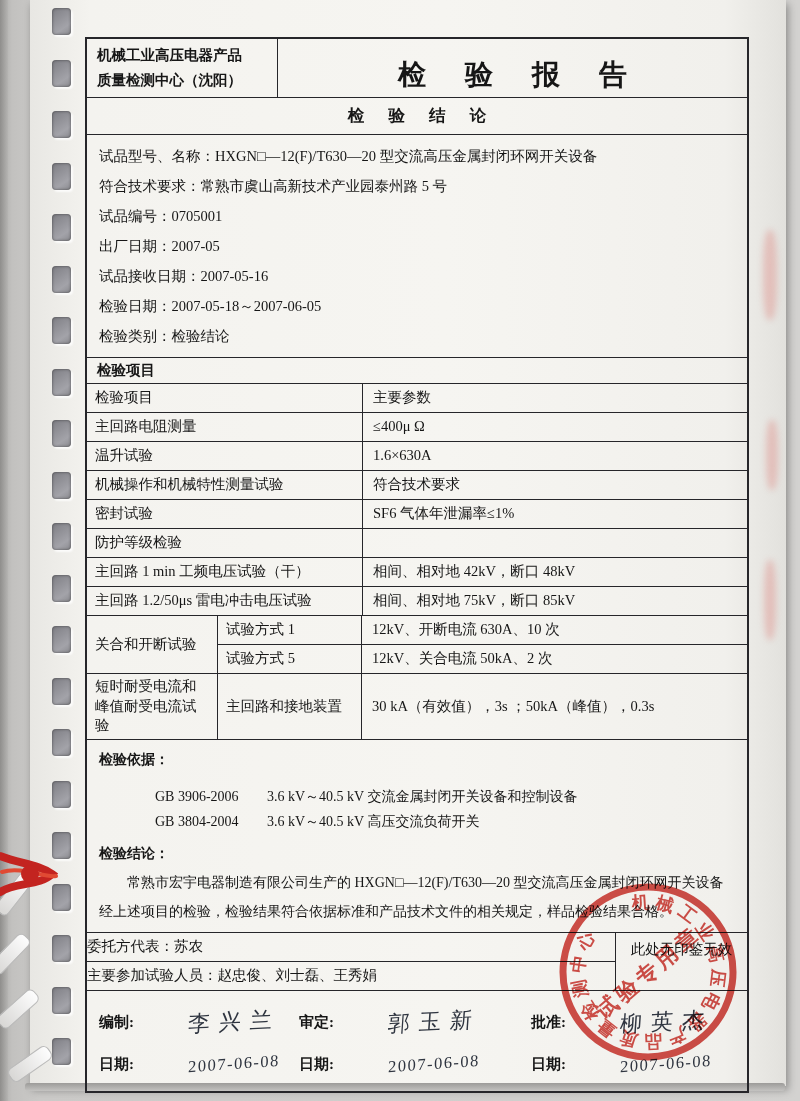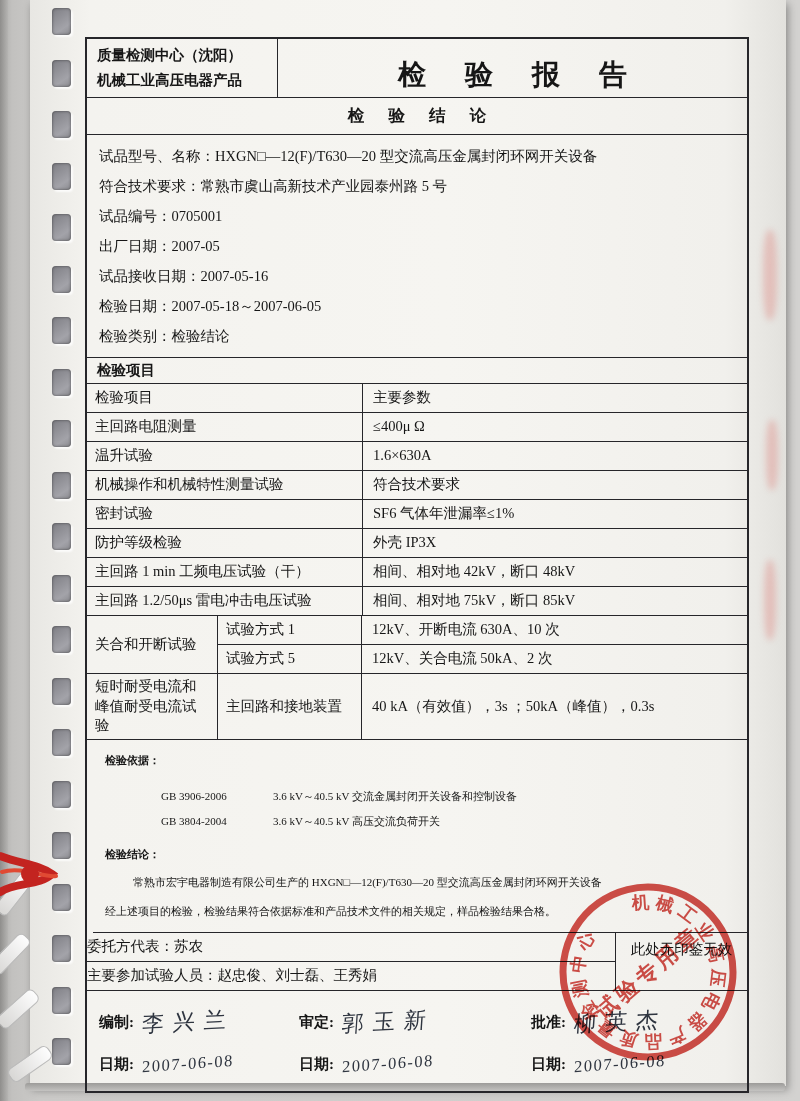--- a/index.html
+++ b/index.html
@@ -38,39 +38,39 @@
   .prow{display:flex;min-height:28px;border-bottom:1px solid #26262a;align-items:stretch;}
   .c-item{width:276px;border-right:1px solid #26262a;display:flex;align-items:center;padding:3px 8px;box-sizing:border-box;}
   .c-val{flex:1;display:flex;align-items:center;padding:3px 10px;}
   .pgroup{display:flex;border-bottom:1px solid #26262a;}
   .g-label{width:131px;border-right:1px solid #26262a;display:flex;align-items:center;padding:3px 8px;box-sizing:border-box;}
   .g-rows{flex:1;display:flex;flex-direction:column;}
   .g-row{flex:1;display:flex;min-height:28px;}
   .g-row + .g-row{border-top:1px solid #26262a;}
   .g-sub{width:144px;border-right:1px solid #26262a;display:flex;align-items:center;padding:3px 8px;box-sizing:border-box;}
   .g-val{flex:1;display:flex;align-items:center;padding:3px 10px;}
-  .basis{border-bottom:1px solid #26262a;padding:8px 12px 6px 12px;font-size:11px;margin-left:6px;}
+  .basis{border-bottom:1px solid #26262a;padding:8px 12px 6px 12px;font-size:14px;}
   .basis .lbl{font-weight:bold;line-height:24px;}
   .std-line{padding-left:56px;line-height:25px;white-space:nowrap;}
   .std-code{display:inline-block;width:112px;}
   .concl-lbl{font-weight:bold;line-height:24px;margin-top:8px;}
   .concl-p1{padding-left:28px;line-height:29px;margin-top:2px;white-space:nowrap;}
   .concl-p2{line-height:29px;white-space:nowrap;}
   .reps{display:flex;border-bottom:1px solid #26262a;}
   .rep-left{flex:1;display:flex;flex-direction:column;}
   .rep-row{height:28px;display:flex;align-items:center;padding-left:0;}
   .rep-row + .rep-row{border-top:1px solid #26262a;}
   .rep-right{width:131px;border-left:1px solid #26262a;display:flex;justify-content:center;
              padding-top:7px;font-size:14.5px;white-space:nowrap;}
   .signs{display:flex;height:100px;padding-top:10px;box-sizing:border-box;}
   .sig-col{display:flex;flex-direction:column;}
   .sig-col.c1{width:212px;padding-left:12px;box-sizing:border-box;}
   .sig-col.c2{width:232px;}
   .sig-col.c3{flex:1;}
-  .sig-line{height:42px;display:flex;align-items:center;}
+  .sig-line{height:42px;display:flex;align-items:center;gap:46px;}
   .sig-lbl{font-weight:bold;font-size:15px;margin-right:8px;white-space:nowrap;}
   .hw{font-size:22px;letter-spacing:9px;color:#2f3540;transform:rotate(-3deg) skewX(-7deg);white-space:nowrap;}
   .hwd{font-size:16.5px;letter-spacing:1.5px;color:#2f3540;transform:rotate(-4deg) skewX(-5deg);white-space:nowrap;}
   .stamp{position:absolute;left:553px;top:877px;opacity:.86;mix-blend-mode:multiply;pointer-events:none;}
   .thread{position:absolute;left:0;top:838px;}
 </style>
 </head>
 <body>
 
 <div class="scan">
@@ -113,22 +113,22 @@
   <svg class="thread" width="72" height="86" viewBox="0 0 72 86">
     <path d="M0,18 C20,26 38,26 52,36 C40,48 16,44 0,54" fill="none" stroke="#c32420" stroke-width="8" stroke-linecap="round"></path>
     <path d="M2,34 C22,28 44,40 56,38" fill="none" stroke="#e04a33" stroke-width="4" stroke-linecap="round"></path>
     <circle cx="30" cy="36" r="9" fill="#c32420"></circle>
   </svg>
 
   <div class="doc">
 
     <div class="hdr">
       <div class="h-org">
+        <span>机械工业高压电器产品</span>
         <span>质量检测中心（沈阳）</span>
-        <span>机械工业高压电器产品</span>
       </div>
       <div class="h-title">检 验 报 告</div>
     </div>
 
     <div class="sec-title">检 验 结 论</div>
 
     <div class="info">
       <div class="info-line">
           <span>试品型号、名称：</span>
           <span>HXGN□—12(F)/T630—20 型交流高压金属封闭环网开关设备</span>
@@ -177,21 +177,20 @@
       <div class="prow">
           <div class="c-item">机械操作和机械特性测量试验</div>
           <div class="c-val">符合技术要求</div>
         </div>
       <div class="prow">
           <div class="c-item">密封试验</div>
           <div class="c-val">SF6 气体年泄漏率≤1%</div>
         </div>
       <div class="prow">
           <div class="c-item">防护等级检验</div>
-          <div class="c-val">外壳 IP3X</div>
         </div>
       <div class="prow">
           <div class="c-item">主回路 1 min 工频电压试验（干）</div>
           <div class="c-val">相间、相对地 42kV，断口 48kV</div>
         </div>
       <div class="prow">
           <div class="c-item">主回路 1.2/50μs 雷电冲击电压试验</div>
           <div class="c-val">相间、相对地 75kV，断口 85kV</div>
         </div>
 
@@ -206,21 +205,21 @@
               <div class="g-sub">试验方式 5</div>
               <div class="g-val">12kV、关合电流 50kA、2 次</div>
             </div>
         </div>
       </div>
       <div class="pgroup">
         <div class="g-label">短时耐受电流和峰值耐受电流试验</div>
         <div class="g-rows">
           <div class="g-row">
               <div class="g-sub">主回路和接地装置</div>
-              <div class="g-val">40 kA（有效值），3s ；50kA（峰值），0.3s</div>
+              <div class="g-val">30 kA（有效值），3s ；50kA（峰值），0.3s</div>
             </div>
         </div>
       </div>
     </div>
 
     <div class="basis">
       <div class="lbl">检验依据：</div>
       <div style="height:12px;"></div>
       <div class="std-line"><span class="std-code">GB 3906-2006</span><span>3.6 kV～40.5 kV 交流金属封闭开关设备和控制设备</span></div>
       <div class="std-line"><span class="std-code">GB 3804-2004</span><span>3.6 kV～40.5 kV 高压交流负荷开关</span></div>

